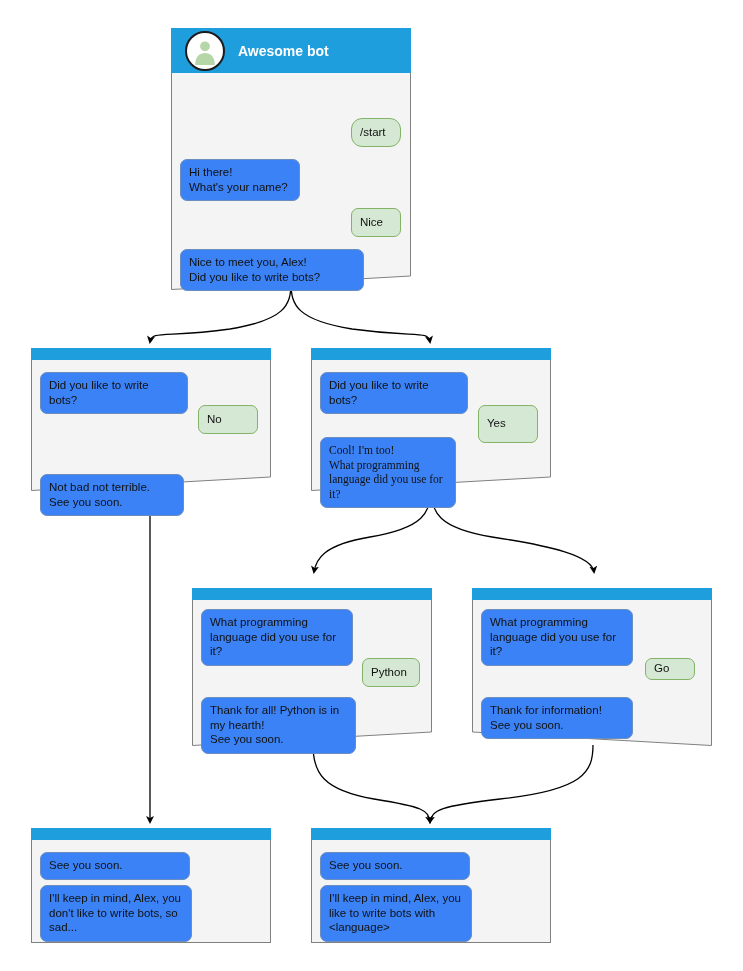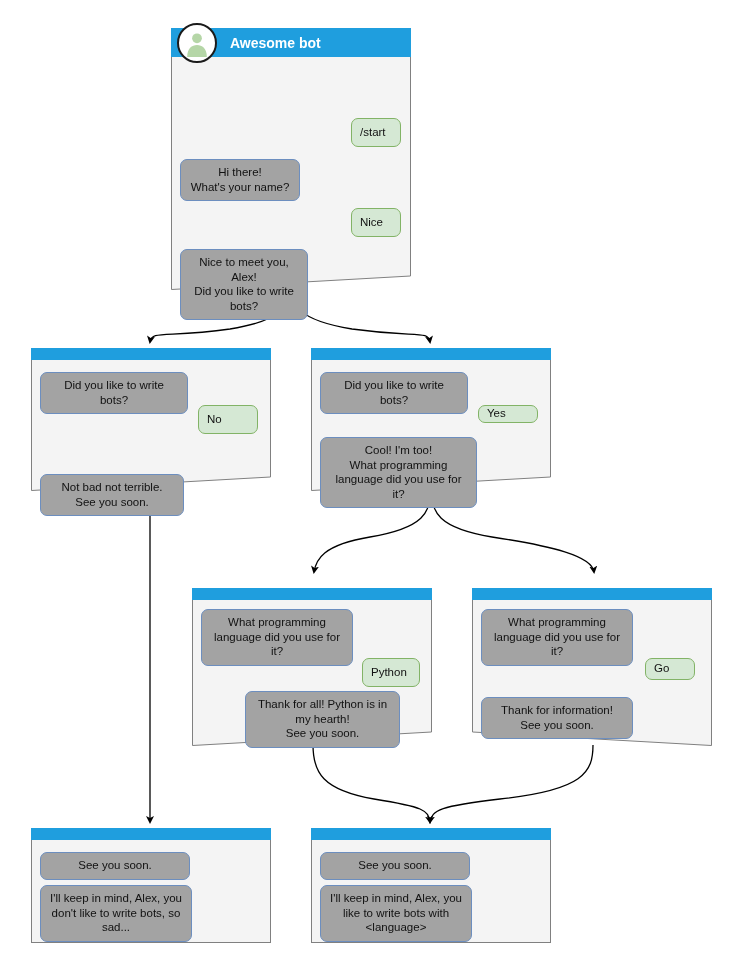--- a/index.html
+++ b/index.html
@@ -44,21 +44,21 @@
 
   .node-header{
     position:absolute;
     left:0;top:0;
     width:100%;
     background:#1f9ede;
     box-sizing:border-box;
     display:flex;
     align-items:center;
   }
-  .node-header.tall{ height:29px; padding-left:6px;align-items:center; }
+  .node-header.tall{ height:45px; padding-left:14px;align-items:center; }
   .node-header.thin{ height:12px; }
 
   .avatar{
     width:36px;height:36px;
     border-radius:50%;
     background:#ffffff;
     border:2px solid #1b1b1b;
     display:flex;align-items:center;justify-content:center;
     flex:0 0 auto;
     overflow:hidden;
@@ -83,24 +83,23 @@
     position:absolute;
     box-sizing:border-box;
     border-radius:7px;
     font-size:11.5px;
     line-height:14.5px;
     color:#111111;
     padding:5px 8px 6px 8px;
     white-space:pre-line;
   }
   .bubble.bot{
-    background:#a3a3a3;
+    background:#3b82f6;
     border:1px solid #6c8ebf;
     left:9px;
-    text-align:center;
   }
   .bubble.user{
     background:#d5e8d4;
     border:1px solid #82b366;
     text-align:left;
   }
 </style>
 </head>
 <body>
 
@@ -136,25 +135,25 @@
     <div class="node-header tall">
       <div class="avatar">
         <svg viewBox="0 0 32 32" width="30" height="30" aria-hidden="true">
           <circle cx="16" cy="11" r="5.2" fill="#b5d6a7"></circle>
           <path d="M5.5 31 C5.5 21.5 10.5 18 16 18 C21.5 18 26.5 21.5 26.5 31 Z" fill="#b5d6a7"></path>
         </svg>
       </div>
       <div class="bot-title">Awesome bot</div>
     </div>
     <div class="chat" style="top:45px;height:217px;">
-      <div class="bubble user" style="left:180px;top:45px;width:50px;height:29px;display:flex;align-items:center;">/start</div>
+      <div class="bubble user" style="left:180px;top:45px;width:50px;height:29px;display:flex;align-items:center;border-radius:11px;">/start</div>
       <div class="bubble bot" style="top:86px;width:120px;">Hi there!
 What's your name?</div>
       <div class="bubble user" style="left:180px;top:135px;width:50px;height:29px;display:flex;align-items:center;">Nice</div>
-      <div class="bubble bot" style="top:176px;width:128px;">Nice to meet you, Alex!
+      <div class="bubble bot" style="top:176px;width:184px;">Nice to meet you, Alex!
 Did you like to write bots?</div>
     </div>
   </div>
 
   <div class="node skew-left" style="left:31px;top:348px;width:240px;height:143px;">
     <div class="node-body"></div>
     <svg class="node-outline" viewBox="0 0 240 143" preserveAspectRatio="none">
       <polygon points="0.5,0.5 239.5,0.5 239.5,129 0.5,142.5" fill="none" stroke="#808080" stroke-width="1" vector-effect="non-scaling-stroke"></polygon>
     </svg>
     <div class="node-header thin"></div>
@@ -167,38 +166,38 @@
   </div>
 
   <div class="node skew-left" style="left:311px;top:348px;width:240px;height:143px;">
     <div class="node-body"></div>
     <svg class="node-outline" viewBox="0 0 240 143" preserveAspectRatio="none">
       <polygon points="0.5,0.5 239.5,0.5 239.5,129 0.5,142.5" fill="none" stroke="#808080" stroke-width="1" vector-effect="non-scaling-stroke"></polygon>
     </svg>
     <div class="node-header thin"></div>
     <div class="chat" style="top:12px;height:131px;">
       <div class="bubble bot" style="top:12px;width:148px;">Did you like to write bots?</div>
-      <div class="bubble user" style="left:167px;top:45px;width:60px;height:18px;display:flex;align-items:center;">Yes</div>
-      <div class="bubble bot" style="top:77px;width:157px;">Cool! I'm too!
+      <div class="bubble user" style="left:167px;top:45px;width:60px;height:38px;display:flex;align-items:center;">Yes</div>
+      <div class="bubble bot" style="top:77px;width:136px;font-family:Liberation Serif, serif;">Cool! I'm too!
 What programming
 language did you use for it?</div>
     </div>
   </div>
 
   <div class="node skew-left" style="left:192px;top:588px;width:240px;height:158px;">
     <div class="node-body"></div>
     <svg class="node-outline" viewBox="0 0 240 158" preserveAspectRatio="none">
       <polygon points="0.5,0.5 239.5,0.5 239.5,144 0.5,157.5" fill="none" stroke="#808080" stroke-width="1" vector-effect="non-scaling-stroke"></polygon>
     </svg>
     <div class="node-header thin"></div>
     <div class="chat" style="top:12px;height:146px;">
       <div class="bubble bot" style="top:9px;width:152px;">What programming
 language did you use for it?</div>
       <div class="bubble user" style="left:170px;top:58px;width:58px;height:29px;display:flex;align-items:center;">Python</div>
-      <div class="bubble bot" style="top:91px;width:155px;margin-left:44px;">Thank for all! Python is in
+      <div class="bubble bot" style="top:97px;width:155px;">Thank for all! Python is in
 my hearth!
 See you soon.</div>
     </div>
   </div>
 
   <div class="node skew-right" style="left:472px;top:588px;width:240px;height:158px;">
     <div class="node-body"></div>
     <svg class="node-outline" viewBox="0 0 240 158" preserveAspectRatio="none">
       <polygon points="0.5,0.5 239.5,0.5 239.5,157.5 0.5,144" fill="none" stroke="#808080" stroke-width="1" vector-effect="non-scaling-stroke"></polygon>
     </svg>

